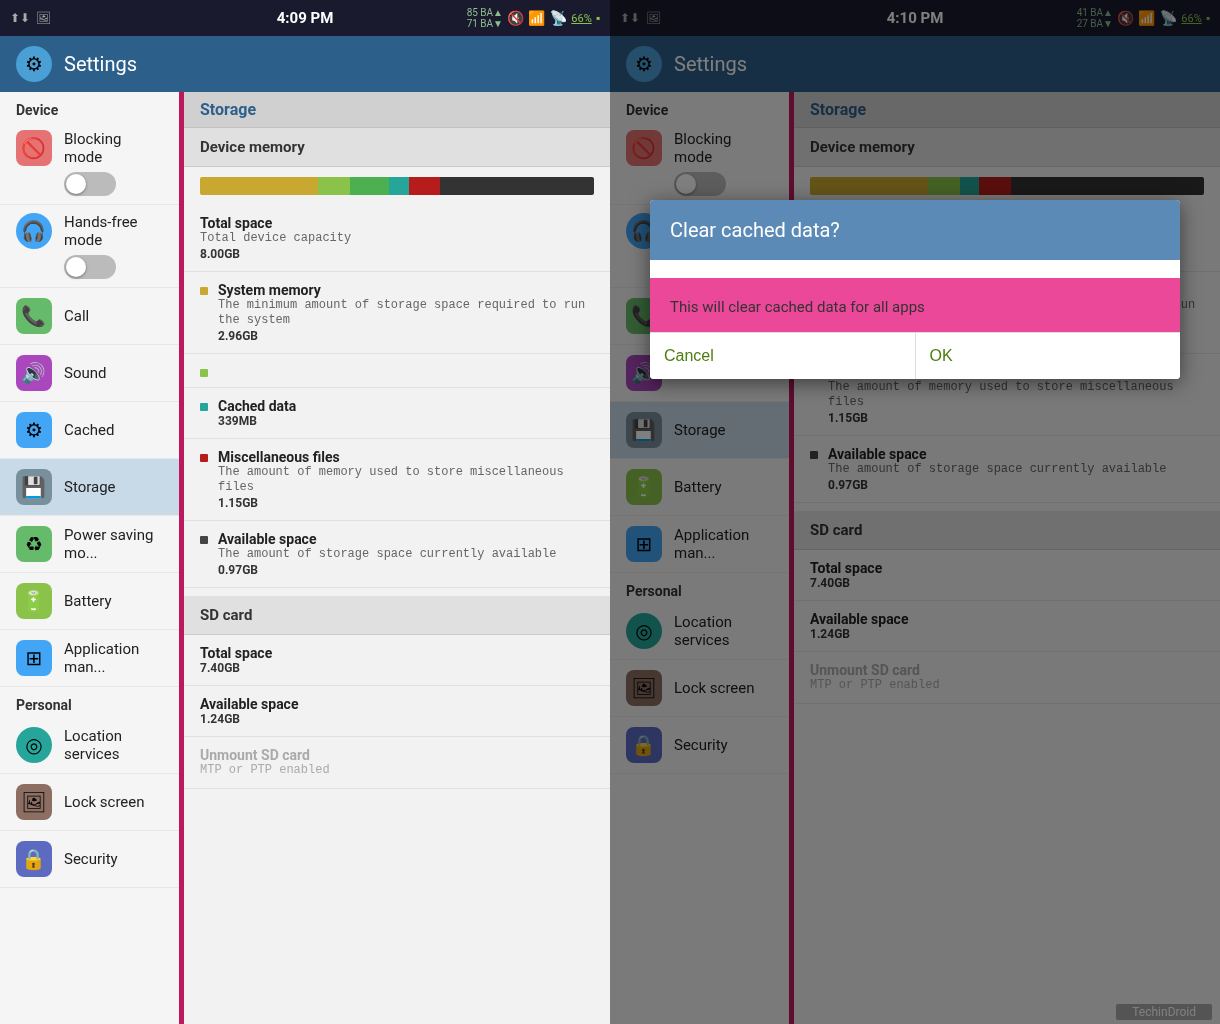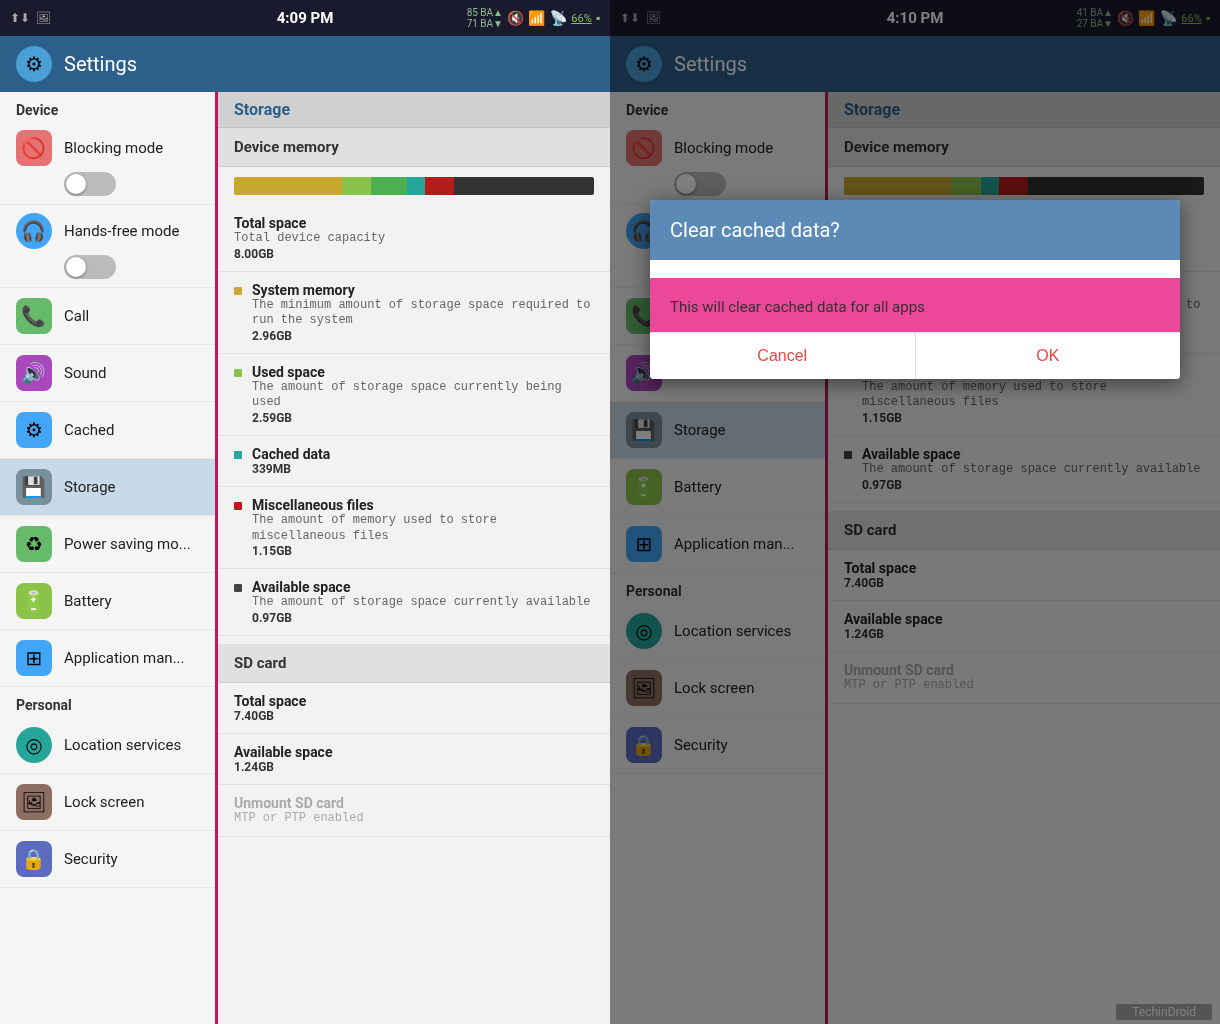--- a/index.html
+++ b/index.html
@@ -90,25 +90,25 @@
 
     
     .main-content {
       display: flex;
       flex: 1;
       overflow: hidden;
     }
 
     
     .sidebar {
-      width: 218px;
+      width: 184px;
       background: #f5f5f5;
       overflow-y: auto;
       flex-shrink: 0;
-      border-right: 3px solid #be185d;
+      border-right: 5px solid #be185d;
     }
     .sidebar-section-header {
       font-size: 14px;
       font-weight: bold;
       color: #333;
       padding: 10px 16px 4px 16px;
     }
     .sidebar-item {
       display: flex;
       align-items: center;
@@ -288,23 +288,23 @@
       font-size: 15px;
       color: #333;
     }
     .dialog-buttons {
       display: flex;
       border-top: 1px solid #ddd;
     }
     .dialog-btn {
       flex: 1;
       padding: 14px;
-      text-align: center;
+      text-align: left;
       font-size: 16px;
-      color: #ef4444;
+      color: #4d7c0f;
       cursor: pointer;
       background: #fff;
       border: none;
       border-right: 1px solid #ddd;
     }
     .dialog-btn:last-child {
       border-right: none;
     }
 
     
@@ -453,25 +453,20 @@
         <div class="storage-color-dot" style="background:#c8a830;"></div>
         <div class="storage-item-text">
           <div class="storage-item-title">System memory</div>
           <div class="storage-item-desc">The minimum amount of storage space required to run the system</div>
           <div class="storage-item-value">2.96GB</div>
         </div>
       </div>
 
       <div class="storage-item">
         <div class="storage-color-dot" style="background:#8bc34a;"></div>
-        <div class="storage-item-text">
-          <div class="storage-item-title">Used space</div>
-          <div class="storage-item-desc">The amount of storage space currently being used</div>
-          <div class="storage-item-value">2.59GB</div>
-        </div>
       </div>
 
       <div class="storage-item">
         <div class="storage-color-dot" style="background:#26a69a;"></div>
         <div class="storage-item-text">
           <div class="storage-item-title">Cached data</div>
           <div class="storage-item-value">339MB</div>
         </div>
       </div>
 

